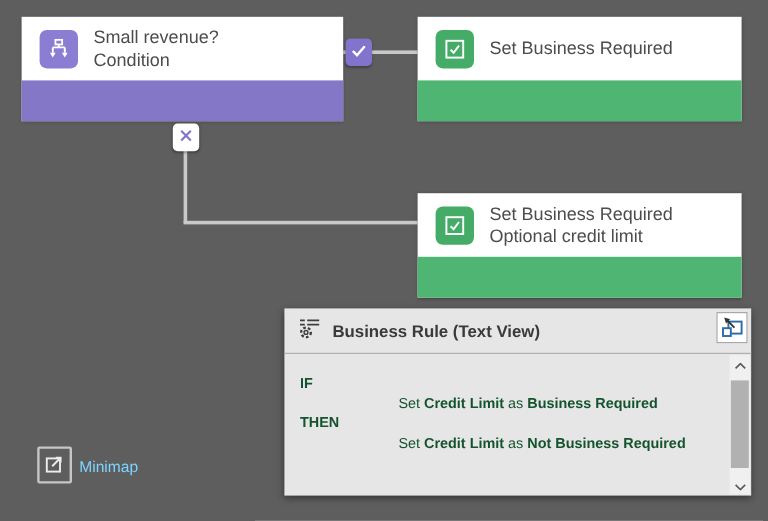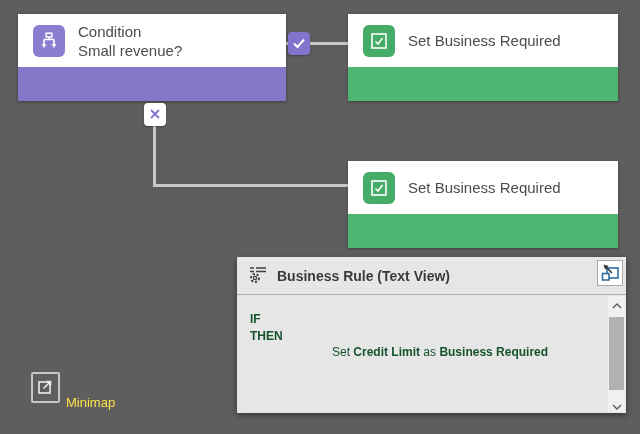--- a/index.html
+++ b/index.html
@@ -146,23 +146,23 @@
     width: 29px; height: 31px;
     background: transparent;
     border: 2px solid #c6c6c6;
     border-radius: 2px;
     padding: 0;
     display: flex; align-items: center; justify-content: center;
     cursor: pointer;
   }
   .minimap-label {
     position: absolute;
-    left: 66px; top: 395px;
+    left: 66px; top: 381px;
     font-size: 13px;
-    color: #fde047;
+    color: #7dd3fc;
   }
 </style>
 </head>
 <body>
 
 <div class="canvas">
 
   <div class="conn conn-true"></div>
   <div class="conn conn-false-v"></div>
   <div class="conn conn-false-h"></div>
@@ -171,22 +171,22 @@
     <div class="node-body">
       <span class="node-icon icon-purple">
         <svg width="18" height="18" viewBox="0 0 18 18">
           <rect x="6.2" y="1.2" width="5.6" height="3.8" fill="none" stroke="#ffffff" stroke-width="1.5"></rect>
           <path d="M9 5 V7.5 M4 7.5 H14 M4 7.5 V12 M14 7.5 V12" stroke="#ffffff" stroke-width="1.6" fill="none"></path>
           <polygon points="4,16 1.6,12 6.4,12" fill="#ffffff"></polygon>
           <polygon points="14,16 11.6,12 16.4,12" fill="#ffffff"></polygon>
         </svg>
       </span>
       <div class="node-text">
+        <div>Small revenue?</div>
         <div>Condition</div>
-        <div>Small revenue?</div>
       </div>
     </div>
     <div class="node-footer footer-purple"></div>
   </div>
 
   <div class="badge badge-check">
     <span>
       <svg width="14" height="12" viewBox="0 0 14 12">
         <polyline points="2,6.5 5.5,10 12,2.5" fill="none" stroke="#ffffff" stroke-width="2"></polyline>
       </svg>
@@ -219,20 +219,21 @@
   <div class="node node-false">
     <div class="node-body">
       <span class="node-icon icon-green">
         <svg width="18" height="18" viewBox="0 0 18 18">
           <rect x="2" y="2" width="14" height="14" fill="none" stroke="#ffffff" stroke-width="1.6"></rect>
           <polyline points="5.5,9.5 8,12 12.5,6" fill="none" stroke="#ffffff" stroke-width="1.6"></polyline>
         </svg>
       </span>
       <div class="node-text">
         <div>Set Business Required</div>
+        <div>Optional credit limit</div>
       </div>
     </div>
     <div class="node-footer footer-green"></div>
   </div>
 
   <div class="panel">
     <div class="panel-header">
       <span>
         <svg width="20" height="20" viewBox="0 0 20 20">
           <path d="M2 4 H6 M8 4 H18 M2 7.5 H6 M8 7.5 H18" stroke="#3f3f3f" stroke-width="1.5" fill="none"></path>
@@ -248,22 +249,23 @@
             <rect x="2.5" y="11.5" width="6.5" height="6.5" fill="#ffffff" stroke="#2e6da4" stroke-width="1.6"></rect>
             <path d="M12 11 L6 5" stroke="#333333" stroke-width="1.6"></path>
             <polygon points="3.5,2.5 8.5,4 5,7.5" fill="#333333"></polygon>
           </svg>
         </span>
       </button>
     </div>
 
     <div class="panel-body">
       <div class="rule-line rule-keyword">IF</div>
+      <div class="rule-line rule-detail"><span>Set </span><span class="b">Credit Limit</span><span> as </span><span class="b">Business Required</span></div>
       <div class="rule-line rule-keyword">THEN</div>
-      <div class="rule-line rule-detail"><span>Set </span><span class="b">Credit Limit</span><span> as </span><span class="b">Business Required</span></div>
+      <div class="rule-line rule-detail"><span>Set </span><span class="b">Credit Limit</span><span> as </span><span class="b">Not Business Required</span></div>
     </div>
 
     <div class="scrollbar">
       <div class="sb-btn sb-up">
         <span>
           <svg width="10" height="6" viewBox="0 0 10 6">
             <polyline points="1,5 5,1 9,5" fill="none" stroke="#5a5a5a" stroke-width="1.4"></polyline>
           </svg>
         </span>
       </div>

